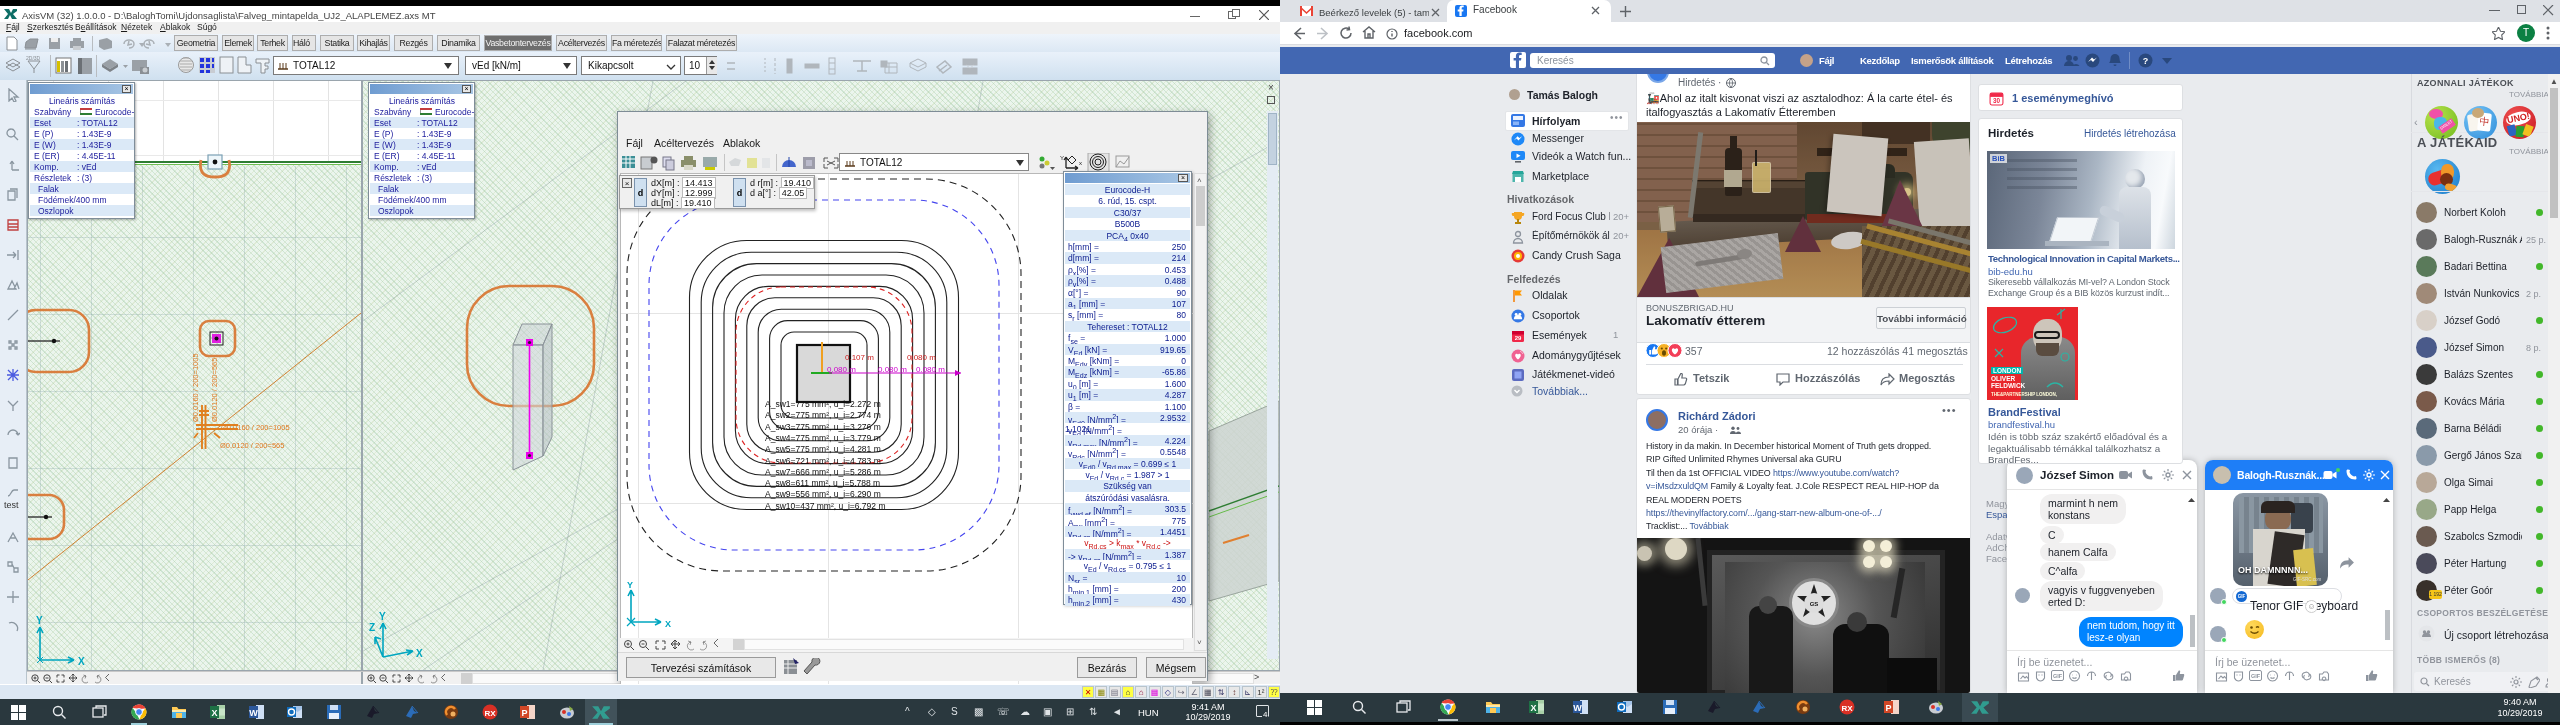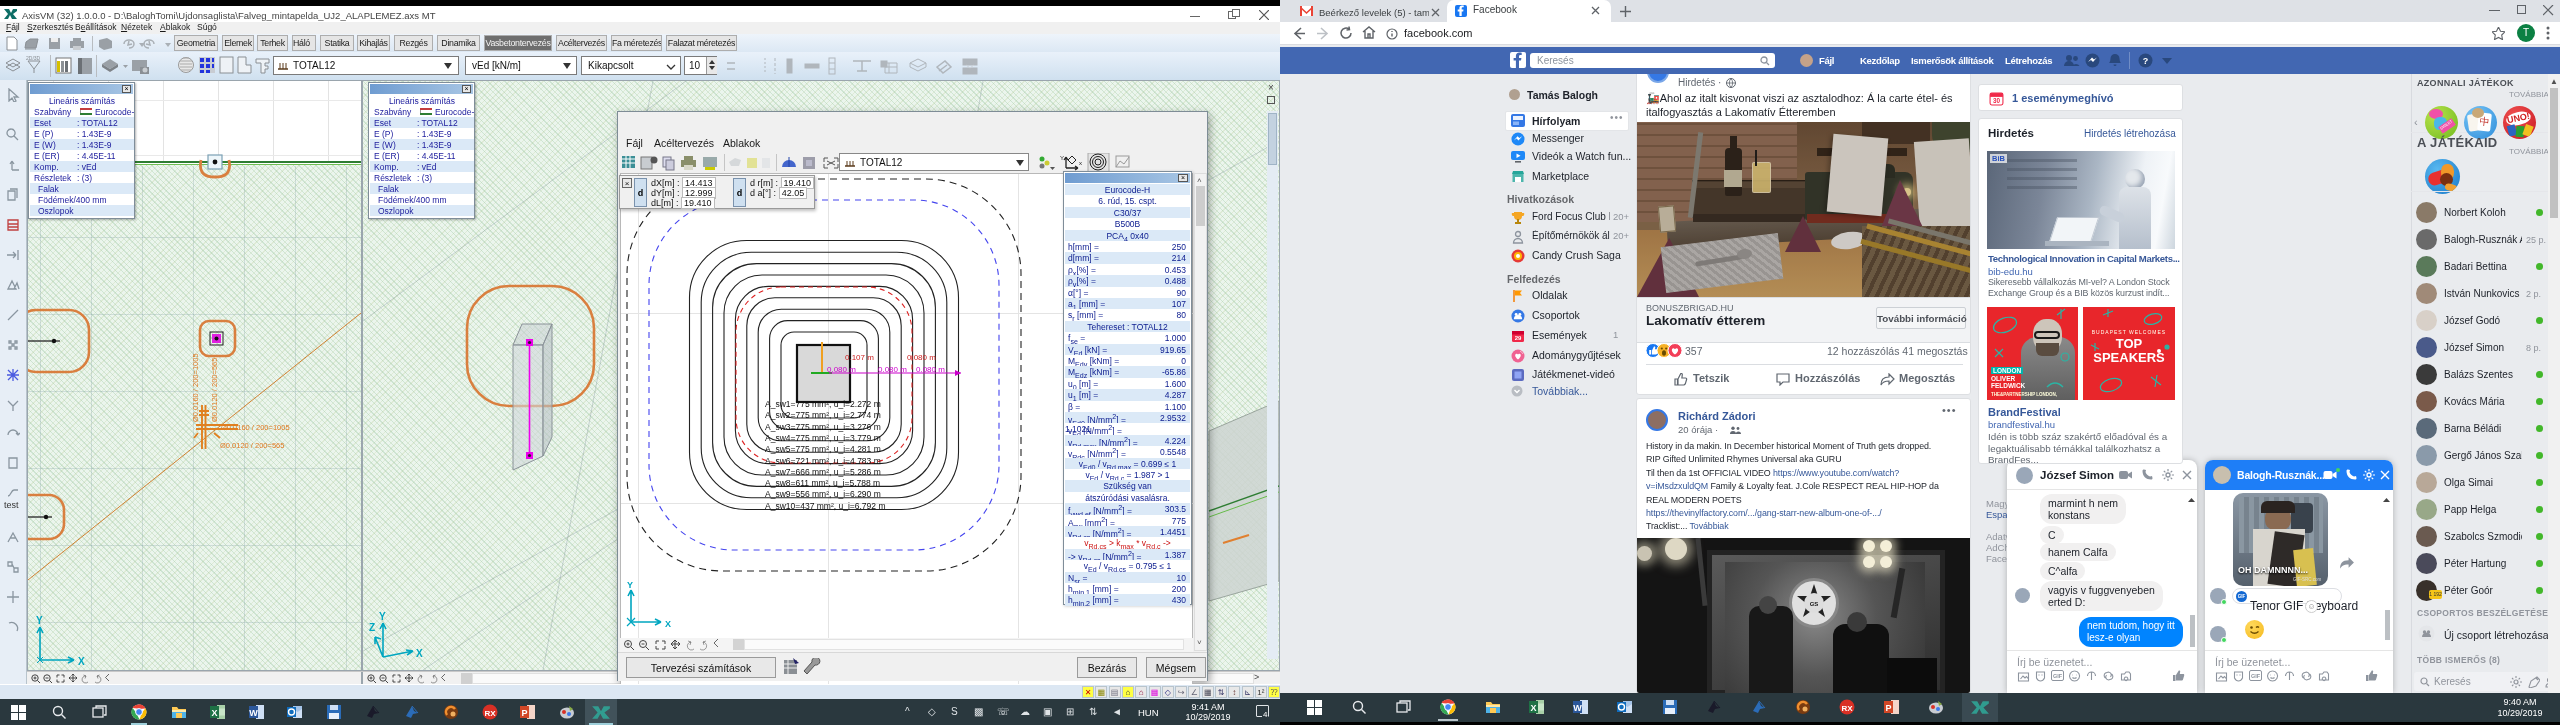--- a/index.html
+++ b/index.html
@@ -1222,35 +1222,20 @@
           <div class="abs" style="left:4px;top:60px;font-size:6.5px;font-weight:bold;color:#fff;line-height:7.5px"><span style="background:#00b5ad;padding:0 2px">LONDON</span><br>OLIVER<br>FELDWICK<br><span style="font-size:4.5px;color:#ffd">THE&amp;PARTNERSHIP LONDON,<br>HEAD OF INNOVATION</span></div>
           <svg class="abs" style="left:0;top:0" width="91" height="93">
             <g stroke="#2ab5a5" fill="none" stroke-width="1.2">
               <ellipse cx="18" cy="18" rx="12" ry="7" transform="rotate(-20 18 18)"></ellipse>
               <path d="M70 8 l8 -6 M74 2 l0 10 M8 42 l8 8 M16 42 l-8 8"></path>
               <circle cx="78" cy="50" r="4"></circle>
               <path d="M60 80 q8 -8 16 0"></path>
             </g>
           </svg>
         </div>
-        <div class="abs" style="left:104px;top:188px;width:92px;height:93px;background:#e8262b;overflow:hidden">
-          <div class="abs" style="left:0;top:22px;width:92px;text-align:center;font-size:5px;color:#ffe;letter-spacing:1px">BUDAPEST WELCOMES</div>
-          <div class="abs" style="left:0;top:30px;width:92px;text-align:center;font-size:13px;font-weight:bold;color:#fff;line-height:14px">TOP<br>SPEAKERS</div>
-          <svg class="abs" style="left:0;top:0" width="92" height="93">
-            <g stroke="#2ab5a5" fill="none" stroke-width="1.2">
-              <path d="M20 8 l10 -4 M25 2 l0 8"></path>
-              <ellipse cx="70" cy="12" rx="9" ry="5" transform="rotate(-15 70 12)"></ellipse>
-              <path d="M8 38 l8 4 M12 36 l0 8"></path>
-              <ellipse cx="28" cy="78" rx="11" ry="6" transform="rotate(-18 28 78)"></ellipse>
-              <path d="M68 70 l10 8 M74 68 l-2 12"></path>
-              <circle cx="84" cy="40" r="2" fill="#2ab5a5"></circle>
-            </g>
-          </svg>
-          <div class="abs" style="left:74px;top:42px;width:4px;height:4px;background:#fff;border-radius:50%"></div>
-        </div>
         <span class="abs" style="left:9px;top:287px;font-size:11px;font-weight:bold;color:#365899">BrandFestival</span>
         <span class="abs" style="left:9px;top:300px;font-size:9.5px;color:#4267b2">brandfestival.hu</span>
         <div class="abs" style="left:9px;top:312px;width:192px;font-size:9.8px;color:#606770;line-height:11.5px">Idén is több száz szakértő előadóval és a legaktuálisabb témákkal találkozhatsz a BrandFes...</div>
       </div>
       <div class="abs" style="left:706px;top:424px;width:21px;height:160px;overflow:hidden;white-space:nowrap;font-size:9.5px;color:#90949c">Magy<br><span style="color:#365899">Espa</span><br><br>Adatv<br>AdCh<br>Facel</div>
       <div class="abs" style="left:356px;top:-21px;width:335px;height:342px;background:#fff;border:1px solid #dddfe2;border-radius:3px;overflow:hidden">
         <div class="abs" style="left:10px;top:7px;width:22px;height:22px;border-radius:50%;background:#3578e5;border:2px solid #7aa7e8"></div>
         <span class="abs" style="left:41px;top:23px;font-size:10px;color:#616770">Hirdetés · </span>
         <svg class="abs" style="left:89px;top:24px" width="10" height="10">
           <circle cx="5" cy="5" r="4.5" fill="none" stroke="#616770" stroke-width="1"></circle>

